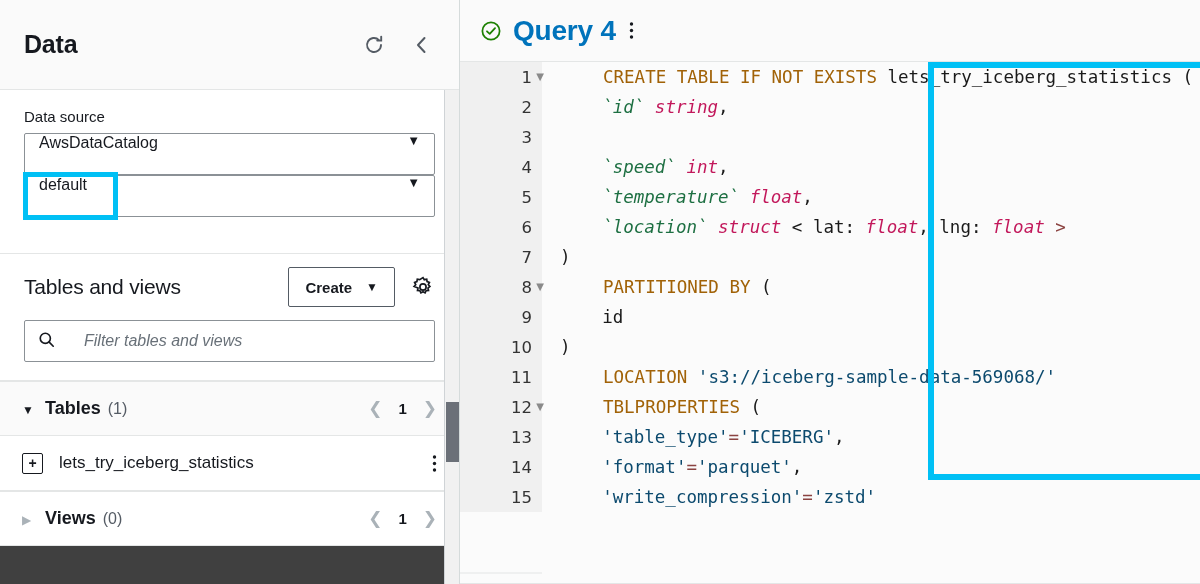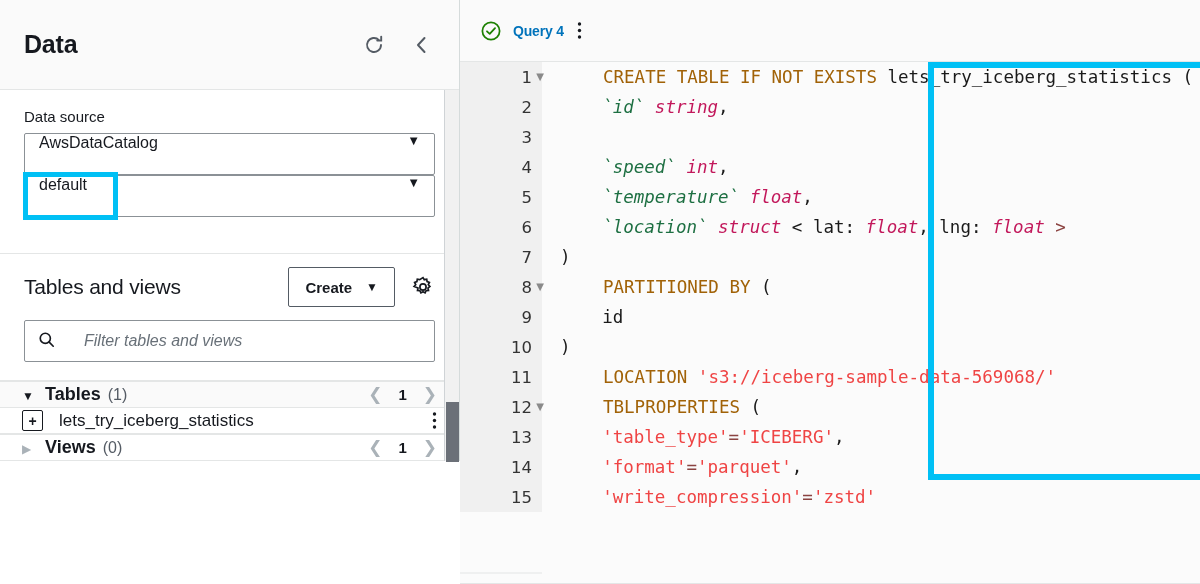--- a/index.html
+++ b/index.html
@@ -6,21 +6,21 @@
   body{
     width:1200px;height:584px;overflow:hidden;
     background:#ffffff;
     font-family:"Liberation Sans", sans-serif;
     color:#16191f;
   }
   .app{display:flex;width:1200px;height:584px;position:relative;}
 
   
   .sidebar{
-    width:460px;height:461px;background:#737373;
+    width:460px;height:584px;background:#404040;
     display:flex;flex-direction:column;position:relative;
     border-right:1px solid #d5dbdb;
     box-sizing:border-box;
   }
   .sb-header{
     height:90px;min-height:90px;background:#fafafa;
     border-bottom:1px solid #e4e6e6;
     display:flex;align-items:center;padding:0 24px;box-sizing:border-box;
   }
   .sb-title{font-size:25px;font-weight:bold;color:#16191f;letter-spacing:-0.2px;}
@@ -102,21 +102,21 @@
   }
   .sb-thumb{position:absolute;left:1px;right:0;top:312px;height:60px;background:#6b7078;}
 
   
   .editor{flex:1;height:584px;position:relative;background:#ffffff;display:flex;flex-direction:column;}
   .tabbar{
     height:62px;min-height:62px;background:#fafafa;border-bottom:1px solid #e4e6e6;
     display:flex;align-items:center;padding-left:20px;box-sizing:border-box;
   }
   .tab{display:flex;align-items:center;gap:11px;}
-  .tab-label{font-size:14px;font-weight:bold;color:#0073bb;cursor:pointer;letter-spacing:-0.2px;}
+  .tab-label{font-size:28px;font-weight:bold;color:#0073bb;cursor:pointer;letter-spacing:-0.2px;}
   .tab-kebab{color:#16191f;cursor:pointer;display:flex;margin-left:2px;}
 
   .code-area{flex:1;position:relative;background:#ffffff;overflow:hidden;}
   .code{
     position:absolute;left:0;top:0;right:0;bottom:0;
     font-family:"DejaVu Sans Mono", monospace;font-size:17.5px;
     background:#fbfbfb;
   }
   .line{display:flex;height:30px;align-items:center;}
   .gutter{
@@ -128,21 +128,21 @@
   .gutter .fold{position:absolute;right:-2px;top:9px;font-size:10px;color:#8a8a8a;}
   .line.active .gutter{background:#5e6772;color:#ffffff;}
   .content{
     padding-left:18px;white-space:pre;height:30px;line-height:30px;
     flex:1;box-sizing:border-box;color:#1a1a1a;background:transparent;
   }
   .line.active .content{border-left:1px solid #cfcfcf;}
   .kw{color:#a16207;margin-left:43px;}
   .ident{color:#1d6f42;font-style:italic;}
   .typ{color:#c2185b;font-style:italic;}
-  .str{color:#ef4444;}
+  .str{color:#0c4a6e;}
   .plain{color:#1a1a1a;}
   .op{color:#8b4341;}
   .caretbar{display:inline-block;width:1px;height:19px;background:#333;
     vertical-align:-4px;margin-left:1px;}
   .editor-underline{position:absolute;left:0;right:0;bottom:0;height:1px;background:#e4e6e6;}
   .gutter-tail{position:absolute;left:0;top:510px;width:82px;bottom:10px;background:#eff0f0;}
   .body-tail{position:absolute;left:82px;top:510px;right:0;bottom:10px;background:#fbfbfb;}
 
   
   .code-highlight{

